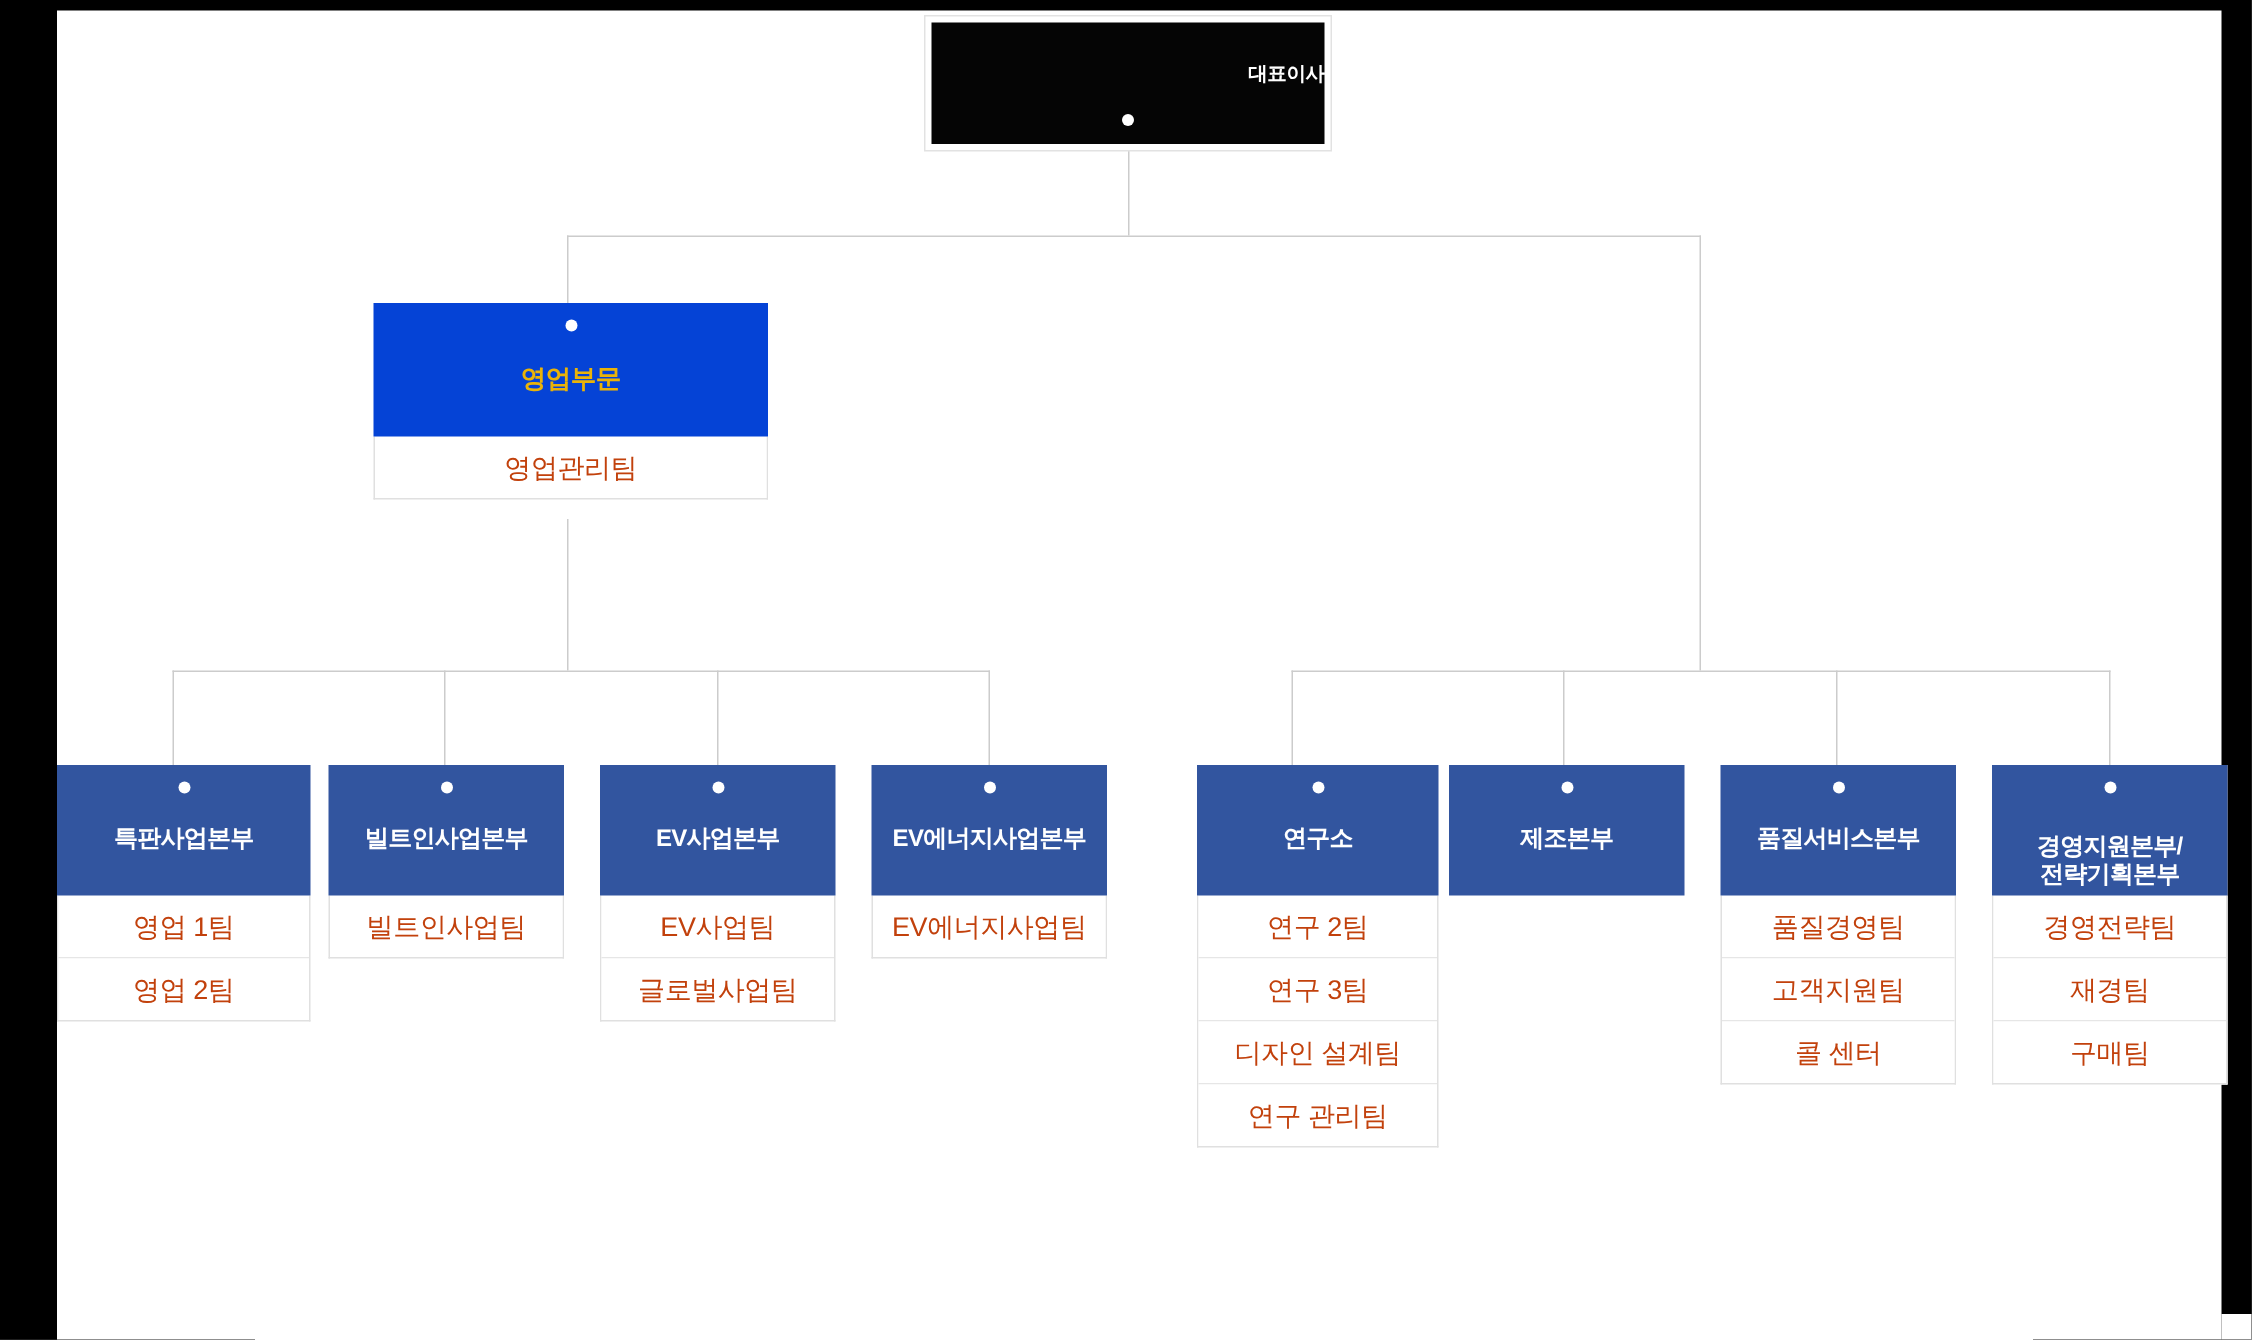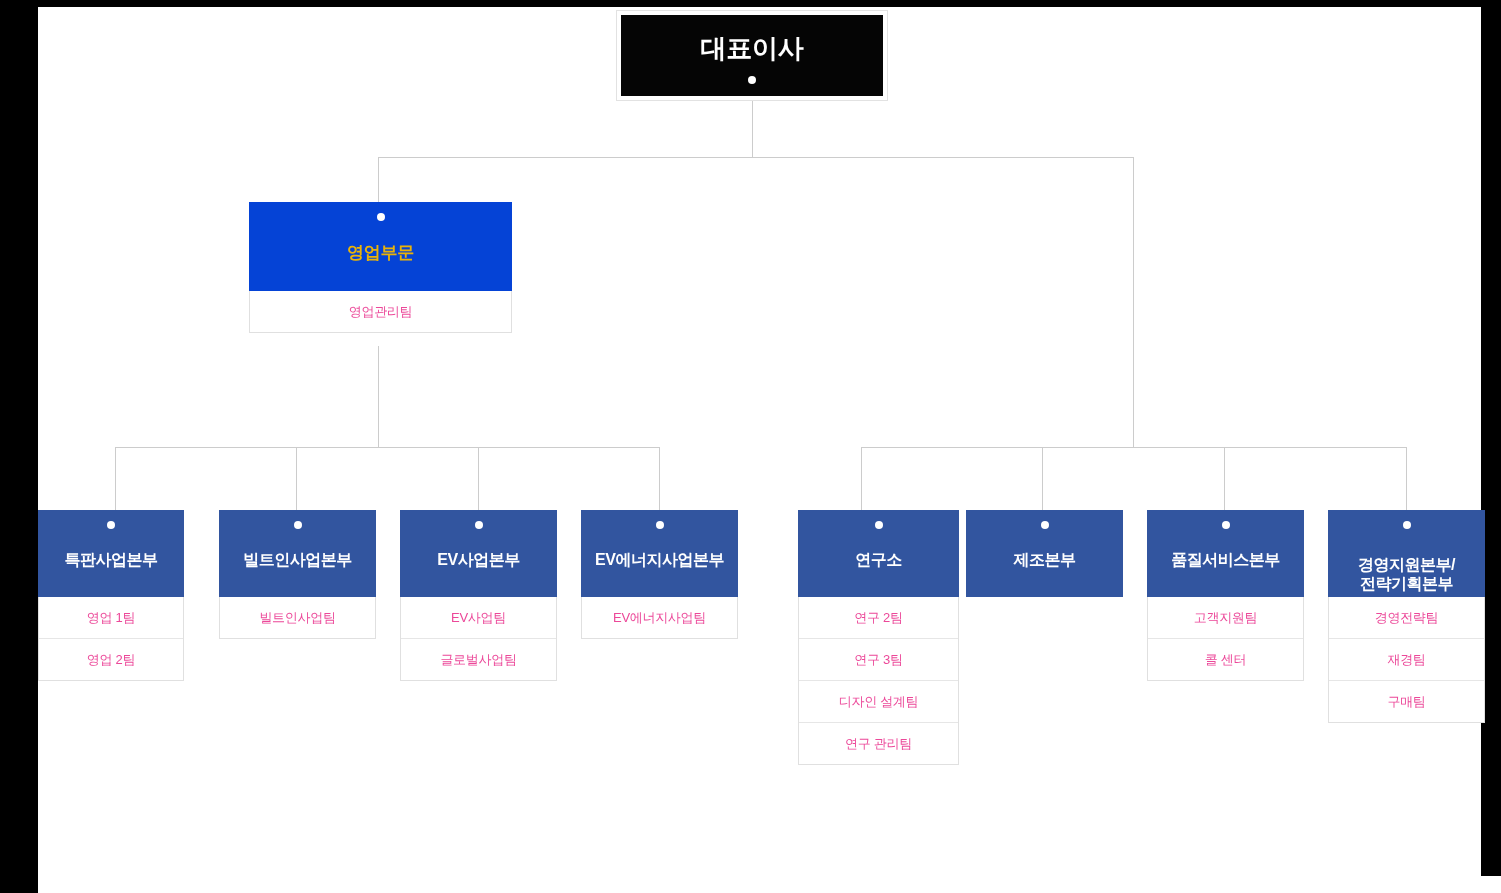--- a/index.html
+++ b/index.html
@@ -66,22 +66,22 @@
     box-sizing: border-box;
   }
   .node-ceo .head {
     position: relative;
     width: 100%;
     height: 100%;
     background: #050505;
     color: #ffffff;
     display: flex;
     align-items: center;
-    justify-content: center;
-    font-size: 26px;
+    justify-content: flex-end;
+    font-size: 13px;
     font-weight: bold;
     letter-spacing: -0.3px;
   }
   .node-ceo .head .label { transform: translateY(-7px); }
 
   
   .node-div {
     left: 249px;
     top: 202px;
     width: 263px;
@@ -129,22 +129,22 @@
     border: 1px solid #e0e0e0;
     border-top: none;
     background: #ffffff;
   }
   .team {
     height: 41px;
     border-bottom: 1px solid #e6e6e6;
     display: flex;
     align-items: center;
     justify-content: center;
-    font-size: 13px;
-    color: #ec4899;
+    font-size: 18px;
+    color: #c2410c;
     letter-spacing: -0.3px;
     background: #ffffff;
   }
   .team:last-child { border-bottom: none; }
 
   
   .dot {
     position: absolute;
     width: 8px;
     height: 8px;
@@ -195,21 +195,21 @@
   <div class="node node-div">
     <div class="head">
       <span class="dot top"></span>
       <span class="label">영업부문</span>
     </div>
     <div class="teams">
       <div class="team">영업관리팀</div>
     </div>
   </div>
 
-  <div class="node node-dept" style="left:38px; width:146px;">
+  <div class="node node-dept" style="left:38px; width:169px;">
     <div class="head">
       <span class="dot top"></span>
       <span class="label">특판사업본부</span>
     </div>
     <div class="teams">
       <div class="team">영업 1팀</div>
       <div class="team">영업 2팀</div>
     </div>
   </div>
 
@@ -263,20 +263,21 @@
       <span class="label">제조본부</span>
     </div>
   </div>
 
   <div class="node node-dept" style="left:1147px; width:157px;">
     <div class="head">
       <span class="dot top"></span>
       <span class="label">품질서비스본부</span>
     </div>
     <div class="teams">
+      <div class="team">품질경영팀</div>
       <div class="team">고객지원팀</div>
       <div class="team">콜 센터</div>
     </div>
   </div>
 
   <div class="node node-dept two-line" style="left:1328px; width:157px;">
     <div class="head">
       <span class="dot top"></span>
       <span class="label">
         <span>경영지원본부/</span><br>

